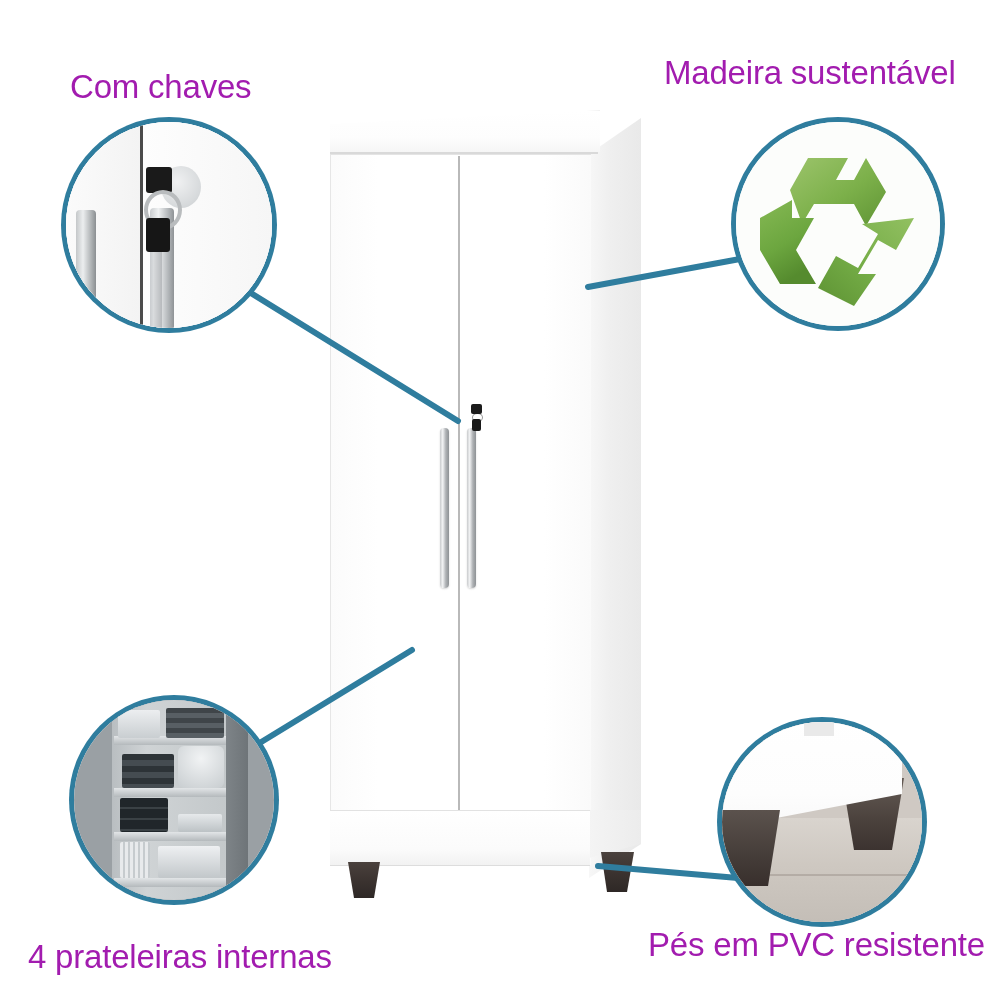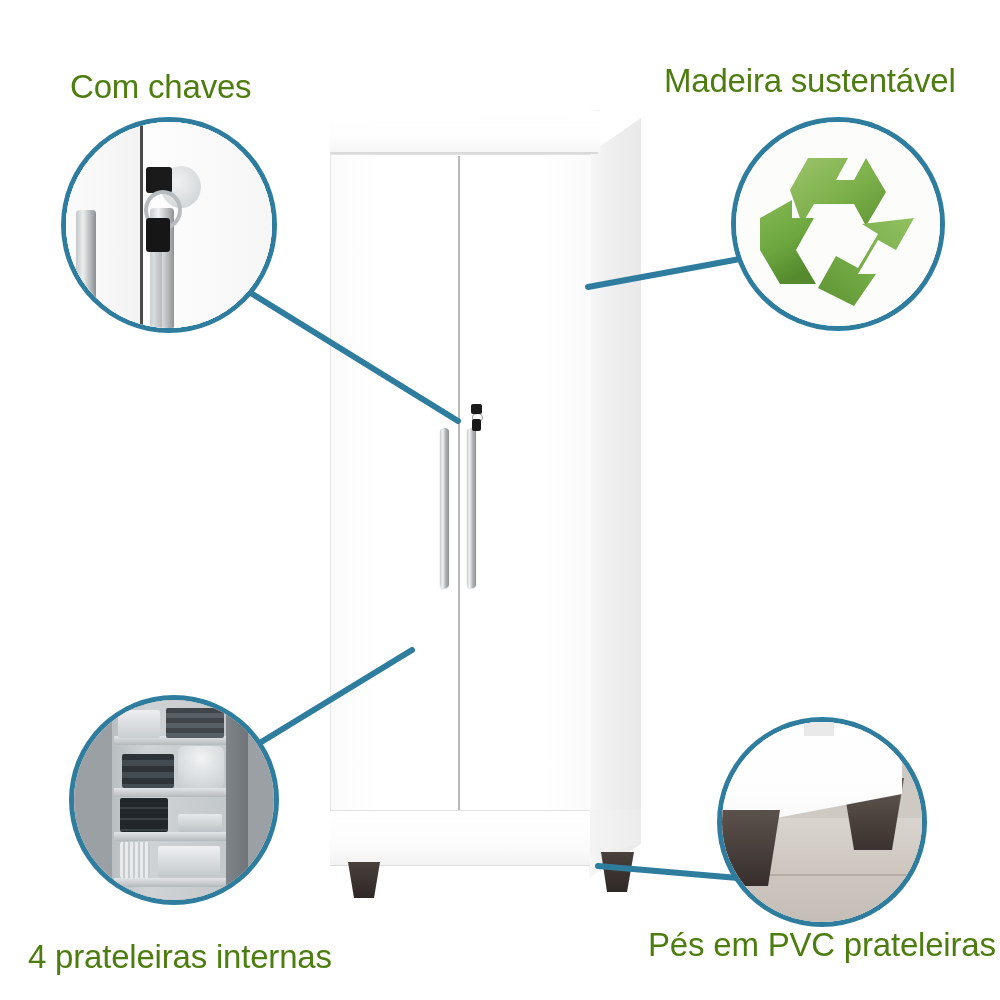--- a/index.html
+++ b/index.html
@@ -14,30 +14,30 @@
     position: relative;
     width: 1000px;
     height: 1000px;
     background: #ffffff;
     overflow: hidden;
   }
 
   
   .label {
     position: absolute;
-    color: #4d7c0f;
+    color: #a21caf;
     font-family: "Liberation Sans", sans-serif;
     font-size: 33px;
     font-weight: 400;
     letter-spacing: -0.2px;
     white-space: nowrap;
     line-height: 1;
   }
   #label-keys      { left: 70px;  top: 70px; }
-  #label-wood      { left: 664px; top: 64px; }
+  #label-wood      { left: 664px; top: 56px; }
   #label-shelves   { left: 28px;  top: 940px; }
   #label-feet      { left: 648px; top: 928px; }
 
   
   #callouts {
     position: absolute;
     left: 0; top: 0;
     width: 1000px; height: 1000px;
   }
 
@@ -373,15 +373,15 @@
       <div class="foot-b"></div>
       <div class="cab-white"></div>
       <div class="cab-notch"></div>
       <div class="foot-a"></div>
     </div>
   </div>
 
   <div class="label" id="label-keys">Com chaves</div>
   <div class="label" id="label-wood">Madeira sustentável</div>
   <div class="label" id="label-shelves">4 prateleiras internas</div>
-  <div class="label" id="label-feet">Pés em PVC prateleiras</div>
+  <div class="label" id="label-feet">Pés em PVC resistente</div>
 
 </div>
 
 </body></html>

